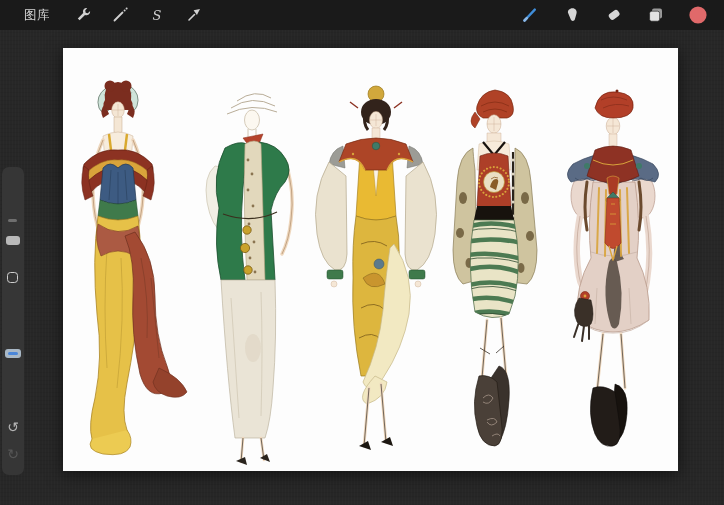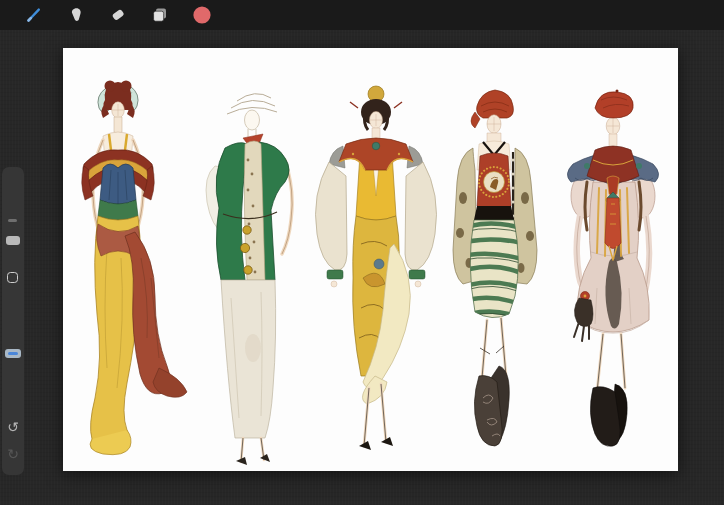--- a/index.html
+++ b/index.html
@@ -48,20 +48,50 @@
     background:#fdfdfd;box-shadow:0 3px 16px rgba(0,0,0,.55);z-index:2;
   }
   .canvas svg{display:block;width:615px;height:423px}
 </style>
 </head>
 <body>
 
 <div class="workspace"></div>
 
 <div class="topbar">
+  <div class="tb-left">
+    <span class="gallery-label">图库</span>
+
+    <span class="tool">
+      <svg width="18" height="18" viewBox="0 0 18 18">
+        <path d="M13.2 2a3.7 3.7 0 0 0-4 5.1L3.8 12.5 5.6 14.3 11 8.9a3.7 3.7 0 0 0 5.1-4l-2.3 2.3-2.1-.5-.5-2.1z" fill="#d0d0d0"></path>
+      </svg>
+    </span>
+
+    <span class="tool">
+      <svg width="18" height="18" viewBox="0 0 18 18">
+        <line x1="3.5" y1="14.5" x2="11.5" y2="6.5" stroke="#d0d0d0" stroke-width="1.8" stroke-linecap="round"></line>
+        <circle cx="13.6" cy="4.6" r="1" fill="#d0d0d0"></circle>
+        <circle cx="15.6" cy="2.6" r="1" fill="#d0d0d0"></circle>
+      </svg>
+    </span>
+
+    <span class="tool">
+      <svg width="18" height="18" viewBox="0 0 18 18">
+        <text x="9" y="13.5" font-size="13" font-style="italic" font-family="DejaVu Serif, serif" fill="#d0d0d0" text-anchor="middle">S</text>
+      </svg>
+    </span>
+
+    <span class="tool">
+      <svg width="18" height="18" viewBox="0 0 18 18">
+        <line x1="4" y1="14" x2="9.5" y2="8.5" stroke="#d0d0d0" stroke-width="1.6" stroke-linecap="round"></line>
+        <path d="M8.6 4.2 L15 3 L11.9 8.9 Z" fill="#d0d0d0"></path>
+      </svg>
+    </span>
+  </div>
 
   <div class="tb-right">
     <span class="tool">
       <svg width="18" height="18" viewBox="0 0 18 18">
         <line x1="3.5" y1="14.5" x2="13.8" y2="3.6" stroke-width="2.4" stroke-linecap="round" stroke="#3f8dd9"></line>
         <line x1="3.5" y1="14.5" x2="5.8" y2="12.1" stroke="#8cb8e6" stroke-width="2.6" stroke-linecap="round"></line>
       </svg>
     </span>
     <span class="tool">
       <svg width="18" height="18" viewBox="0 0 18 18">

